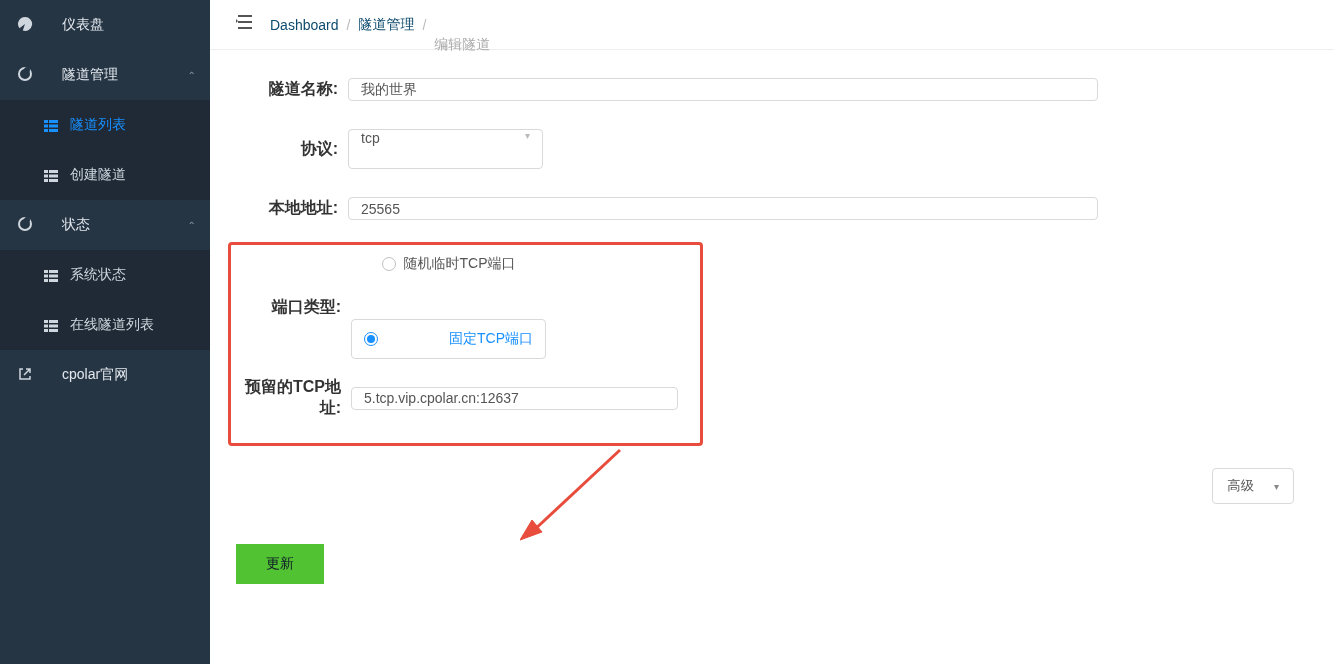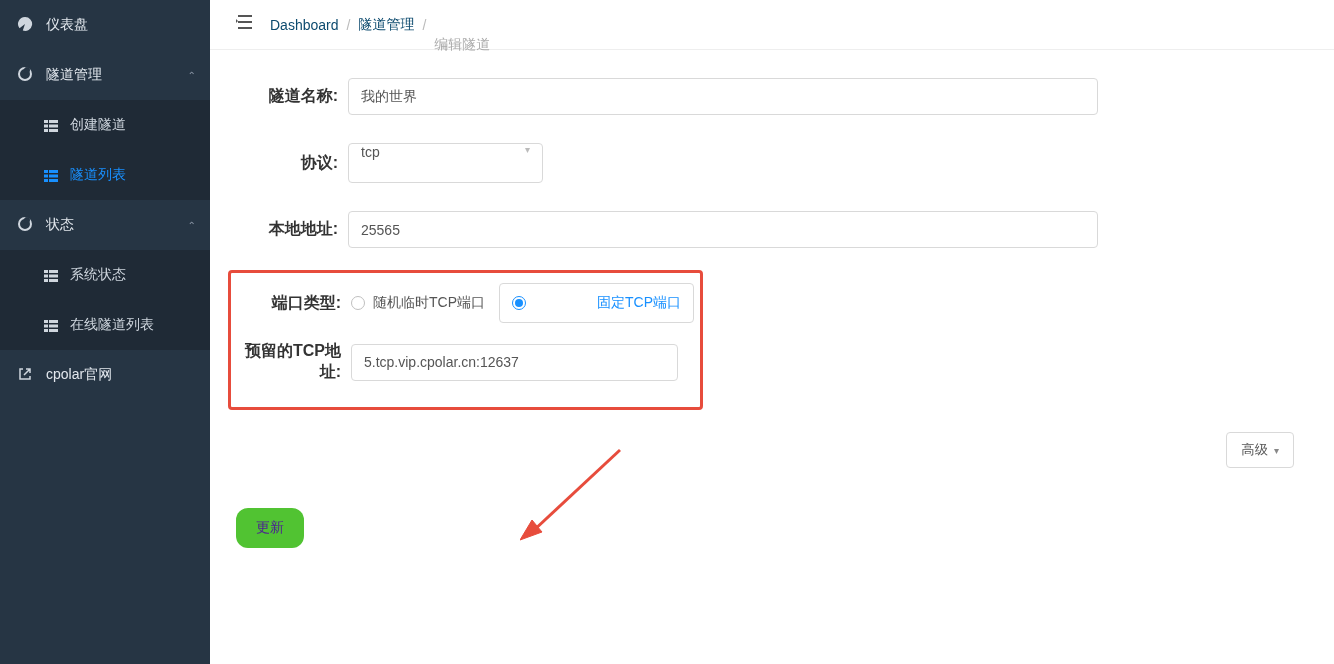--- a/index.html
+++ b/index.html
@@ -1,21 +1,21 @@
 <!DOCTYPE html>
 <html><head>
 <meta charset="utf-8">
 <style>
   * { box-sizing: border-box; margin: 0; padding: 0; }
   body { font-family: -apple-system, "Helvetica Neue", Arial, "PingFang SC", "Microsoft YaHei", sans-serif; font-size: 14px; color: #333; width: 1334px; height: 664px; overflow: hidden; background: #fff; }
   .app { display: flex; width: 100%; height: 100%; }
 
   
   .sidebar { width: 210px; flex: 0 0 210px; background: #263544; color: #cfd6de; display: flex; flex-direction: column; }
-  .sb-row { display: flex; align-items: center; gap: 12px; height: 50px; padding: 8px 16px; cursor: pointer; font-size: 14px; color: #e3e8ee; position: relative; }
+  .sb-row { display: flex; align-items: center; gap: 28px; height: 50px; padding: 8px 16px; cursor: pointer; font-size: 14px; color: #e3e8ee; position: relative; }
   .sb-row .chev { position: absolute; right: 14px; font-size: 10px; color: #8b97a6; }
   .sb-row .icon { width: 18px; text-align: center; font-size: 14px; color: #cbd3db; }
   .sb-dark { background: #1f2a36; }
   .sb-sub { display: flex; align-items: center; height: 50px; padding-left: 44px; gap: 12px; cursor: pointer; font-size: 14px; color: #cfd6de; }
   .sb-sub .sicon { width: 14px; height: 12px; }
   .sb-sub.active { color: #1890ff; }
   .circ-fan { display:inline-block; width:14px; height:14px; border:2px solid #cfd6de; border-radius:50%; position:relative; }
   .circ-fan::after { content:""; position:absolute; left:4px; top:-2px; width:6px; height:6px; background:#263544; border-radius:50%; }
 
   
@@ -25,43 +25,43 @@
   .crumbs { display:flex; align-items:center; gap:8px; font-size:14px; }
   .crumbs .sep { color:#bbb; }
   .crumbs .bc-link { color:#0c4a6e; }
   .crumbs .bc-current { color:#aaa;margin-top:40px; }
 
   .content { position:relative; padding: 28px 40px 28px 26px; }
 
   
   .frow { display:flex; align-items:center; margin-bottom: 28px; }
   .flabel { width: 112px; text-align:right; padding-right: 10px; color:#333; font-weight:700; font-size:16px; }
-  .inp { height:37px; border:1px solid #d9d9d9; border-radius:4px; padding:0 12px; font-size:14px; color:#555; background:#fff; }
+  .inp { height:23px; border:1px solid #d9d9d9; border-radius:4px; padding:0 12px; font-size:14px; color:#555; background:#fff; }
   .inp.wide { flex:1; max-width: 750px; }
   .sel { width: 195px; height:40px; border:1px solid #d9d9d9; border-radius:4px; padding:0 12px; display:flex; align-items:flex-start; justify-content:space-between; color:#555; cursor:pointer; }
   .sel .caret { color:#bbb; font-size:10px; }
   .inp.medium { width: 327px; }
 
   
   .anno { border:3px solid #e74c3c; border-radius:4px; padding: 10px 0 18px 8px; margin: -6px 0 22px -8px; max-width: 475px; }
   .anno .frow { margin-bottom: 18px; }
   .anno .frow:last-child { margin-bottom: 6px; }
 
-  .radios { display:flex; align-items:center; gap: 14px; }
+  .radios { display:flex; align-items:center; gap: 46px; flex-direction: column; }
   .radio { display:flex; align-items:center; gap:8px; cursor:pointer; }
   .radio .dot { width:14px; height:14px; border:1px solid #bfbfbf; border-radius:50%; display:inline-block; position:relative; }
   .radio.sel .dot { border-color:#1890ff; }
   .radio.sel .dot::after { content:""; position:absolute; inset:2px; background:#1890ff; border-radius:50%; }
   .radio .rlabel { color:#555; }
   .radio.sel .rlabel { color:#1890ff; }
 
   .adv-row { display:flex; justify-content:flex-end; max-width:1100px; margin-top:8px; }
-  .adv-btn { height:36px; border:1px solid #d9d9d9; border-radius:4px; padding:0 14px; background:#fff; color:#555; display:flex; align-items:center; gap:6px; cursor:pointer; }
-
-  .submit-btn { margin-top:40px; height:40px; padding:0 20px; background:#51c332; color:#4c1d95; border:none; border-radius:12px; font-size:14px; cursor:pointer; }
+  .adv-btn { height:36px; border:1px solid #d9d9d9; border-radius:4px; padding:0 14px; background:#fff; color:#555; display:flex; align-items:center; gap:20px; cursor:pointer; }
+
+  .submit-btn { margin-top:40px; height:40px; padding:0 30px; background:#51c332; color:#0f172a; border:none; border-radius:0; font-size:14px; cursor:pointer; }
 
   
   .arrow-wrap { position:absolute; left:310px; top:390px; pointer-events:none; }
   .arrow-wrap svg line, .arrow-wrap svg polygon { stroke:#e74c3c; fill:#e74c3c; }
 </style>
 </head>
 <body>
 
 <div class="app">
 
@@ -74,45 +74,45 @@
       </span>
       <span>仪表盘</span>
     </div>
 
     <div class="sb-row">
       <span class="icon"><span class="circ-fan"></span></span>
       <span>隧道管理</span>
       <span class="chev">⌃</span>
     </div>
     <div class="sb-dark">
+      <div class="sb-sub active">
+        <span class="sicon">
+          <svg width="14" height="12" viewBox="0 0 14 12">
+              <rect x="0" y="0" width="4" height="3" fill="#1890ff"></rect>
+              <rect x="5" y="0" width="9" height="3" fill="#1890ff"></rect>
+              <rect x="0" y="4.5" width="4" height="3" fill="#1890ff"></rect>
+              <rect x="5" y="4.5" width="9" height="3" fill="#1890ff"></rect>
+              <rect x="0" y="9" width="4" height="3" fill="#1890ff"></rect>
+              <rect x="5" y="9" width="9" height="3" fill="#1890ff"></rect>
+            </svg>
+        </span>
+        <span>隧道列表</span>
+      </div>
       <div class="sb-sub">
         <span class="sicon">
           <svg width="14" height="12" viewBox="0 0 14 12">
               <rect x="0" y="0" width="4" height="3" fill="#cfd6de"></rect>
               <rect x="5" y="0" width="9" height="3" fill="#cfd6de"></rect>
               <rect x="0" y="4.5" width="4" height="3" fill="#cfd6de"></rect>
               <rect x="5" y="4.5" width="9" height="3" fill="#cfd6de"></rect>
               <rect x="0" y="9" width="4" height="3" fill="#cfd6de"></rect>
               <rect x="5" y="9" width="9" height="3" fill="#cfd6de"></rect>
             </svg>
         </span>
         <span>创建隧道</span>
-      </div>
-      <div class="sb-sub active">
-        <span class="sicon">
-          <svg width="14" height="12" viewBox="0 0 14 12">
-              <rect x="0" y="0" width="4" height="3" fill="#1890ff"></rect>
-              <rect x="5" y="0" width="9" height="3" fill="#1890ff"></rect>
-              <rect x="0" y="4.5" width="4" height="3" fill="#1890ff"></rect>
-              <rect x="5" y="4.5" width="9" height="3" fill="#1890ff"></rect>
-              <rect x="0" y="9" width="4" height="3" fill="#1890ff"></rect>
-              <rect x="5" y="9" width="9" height="3" fill="#1890ff"></rect>
-            </svg>
-        </span>
-        <span>隧道列表</span>
       </div>
     </div>
 
     <div class="sb-row">
       <span class="icon"><span class="circ-fan"></span></span>
       <span>状态</span>
       <span class="chev">⌃</span>
     </div>
     <div class="sb-dark">
       <div class="sb-sub">

